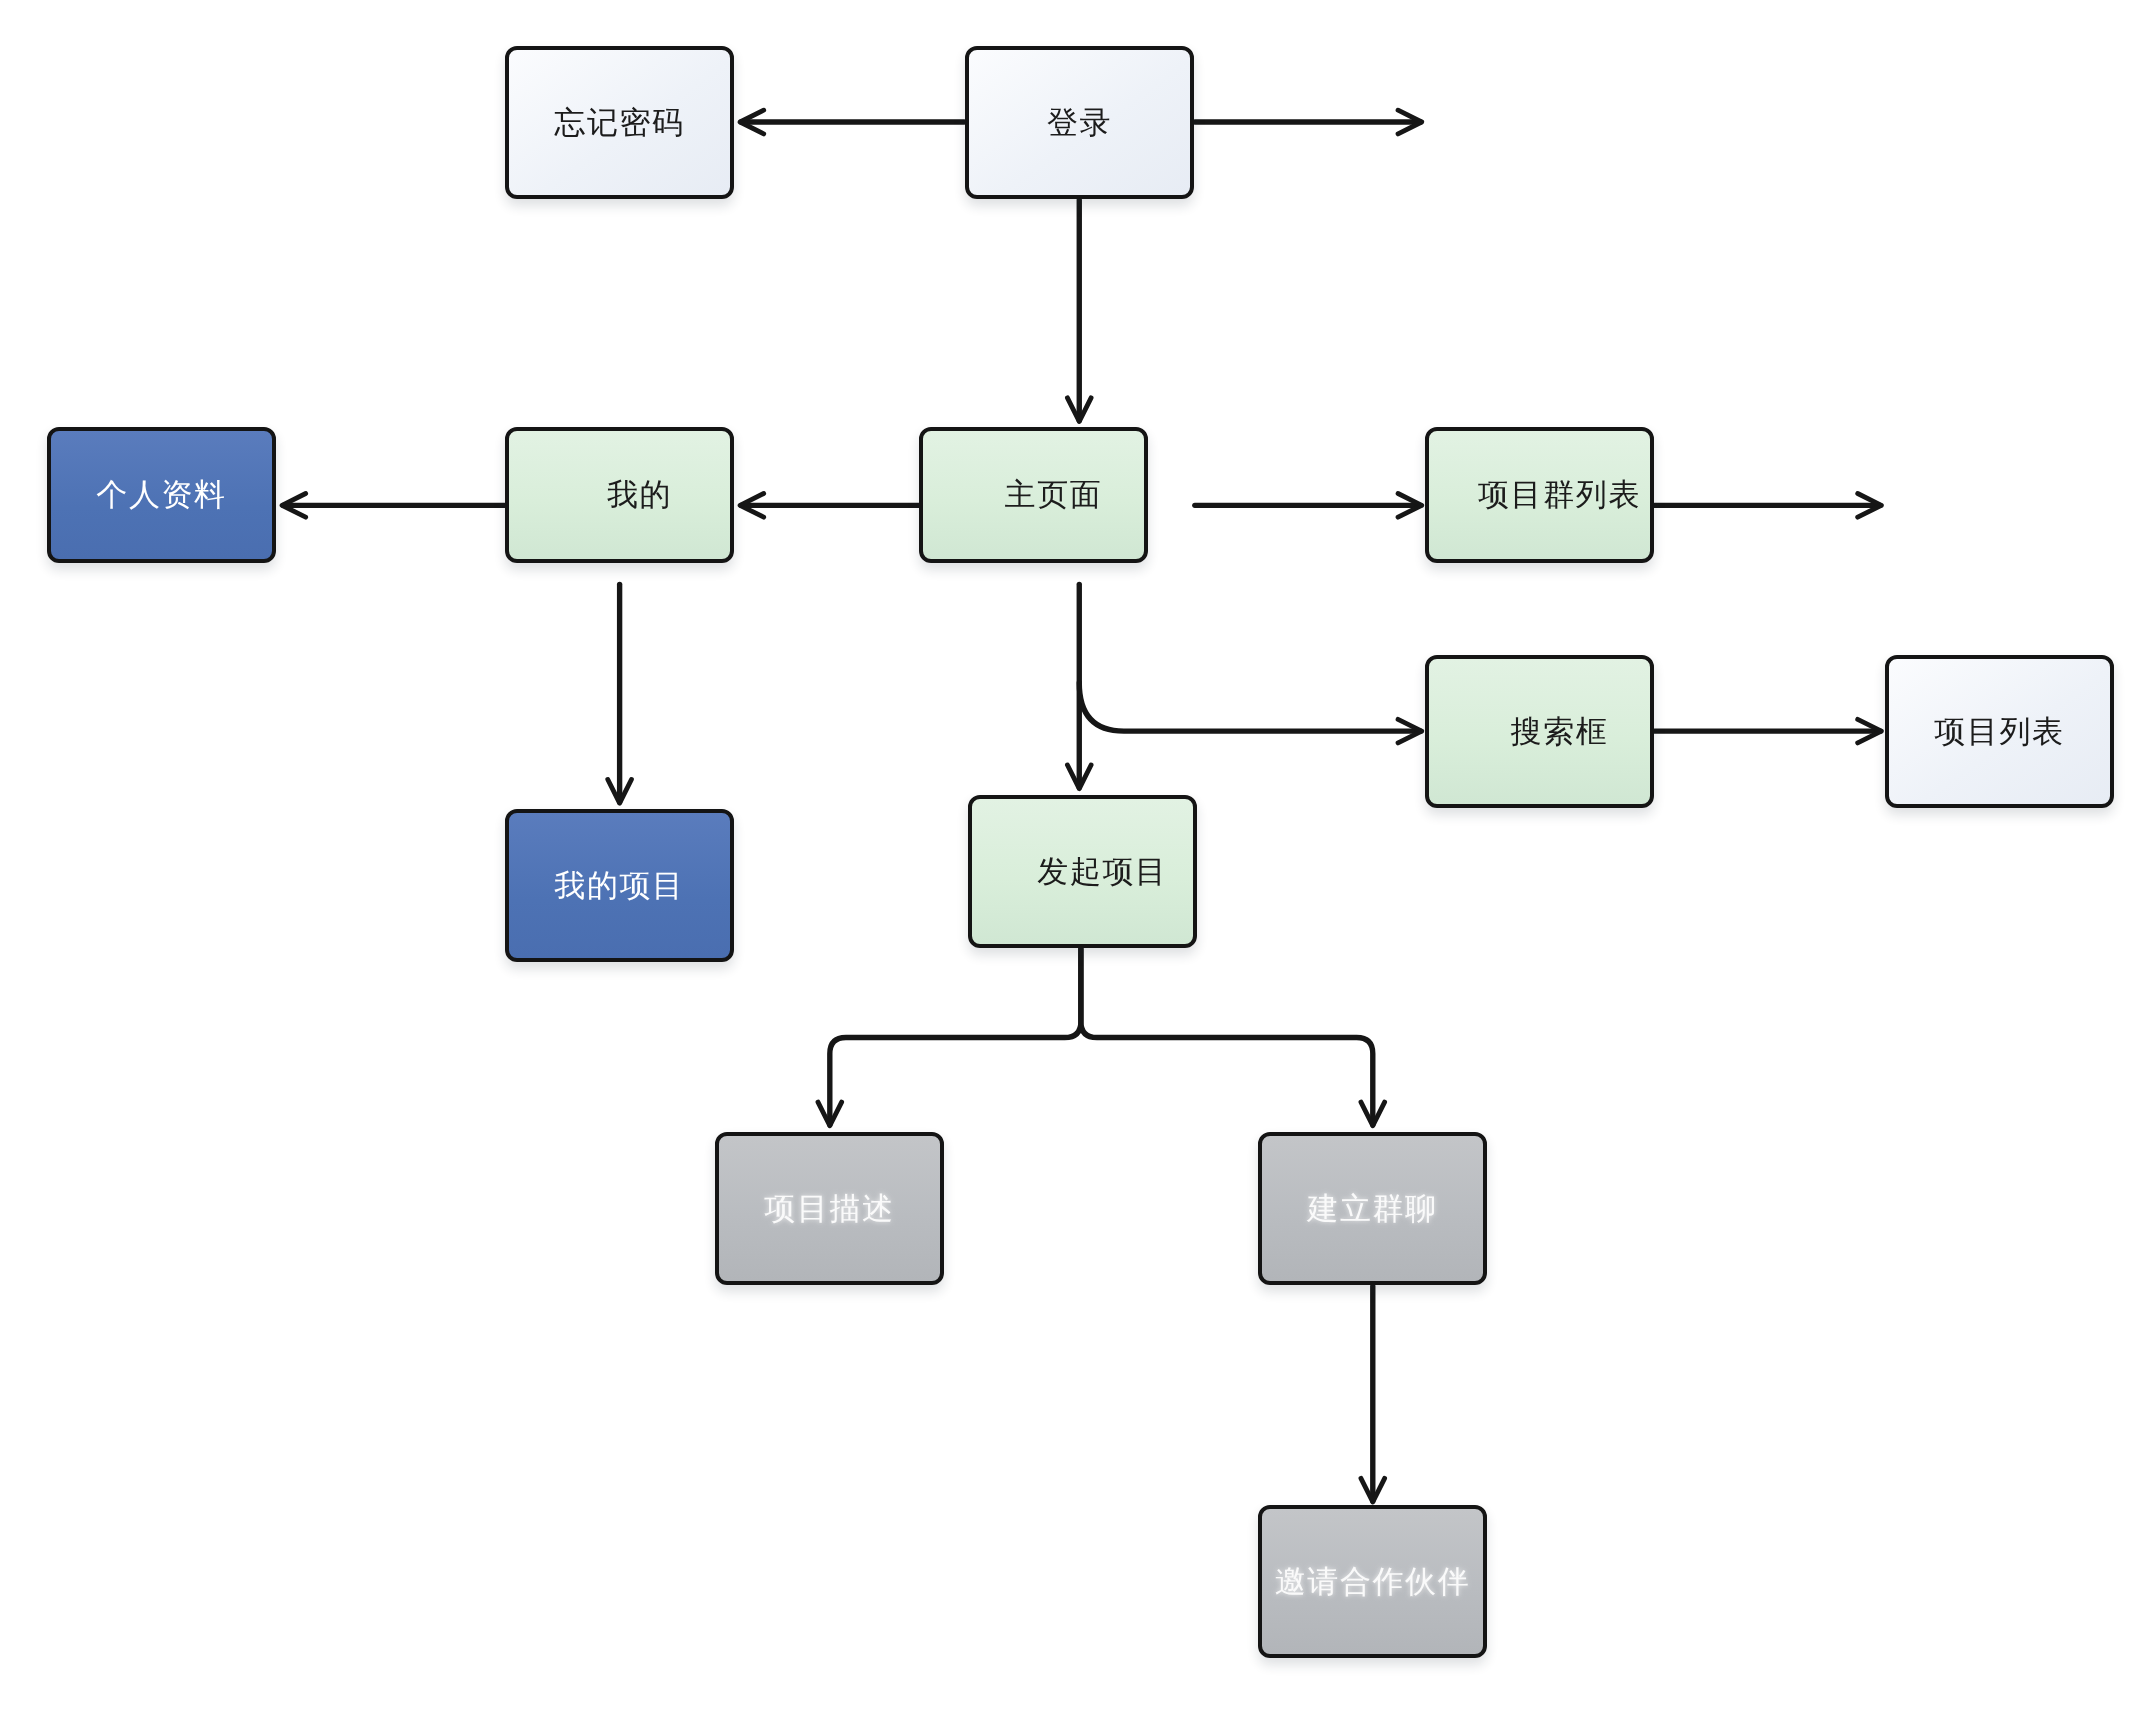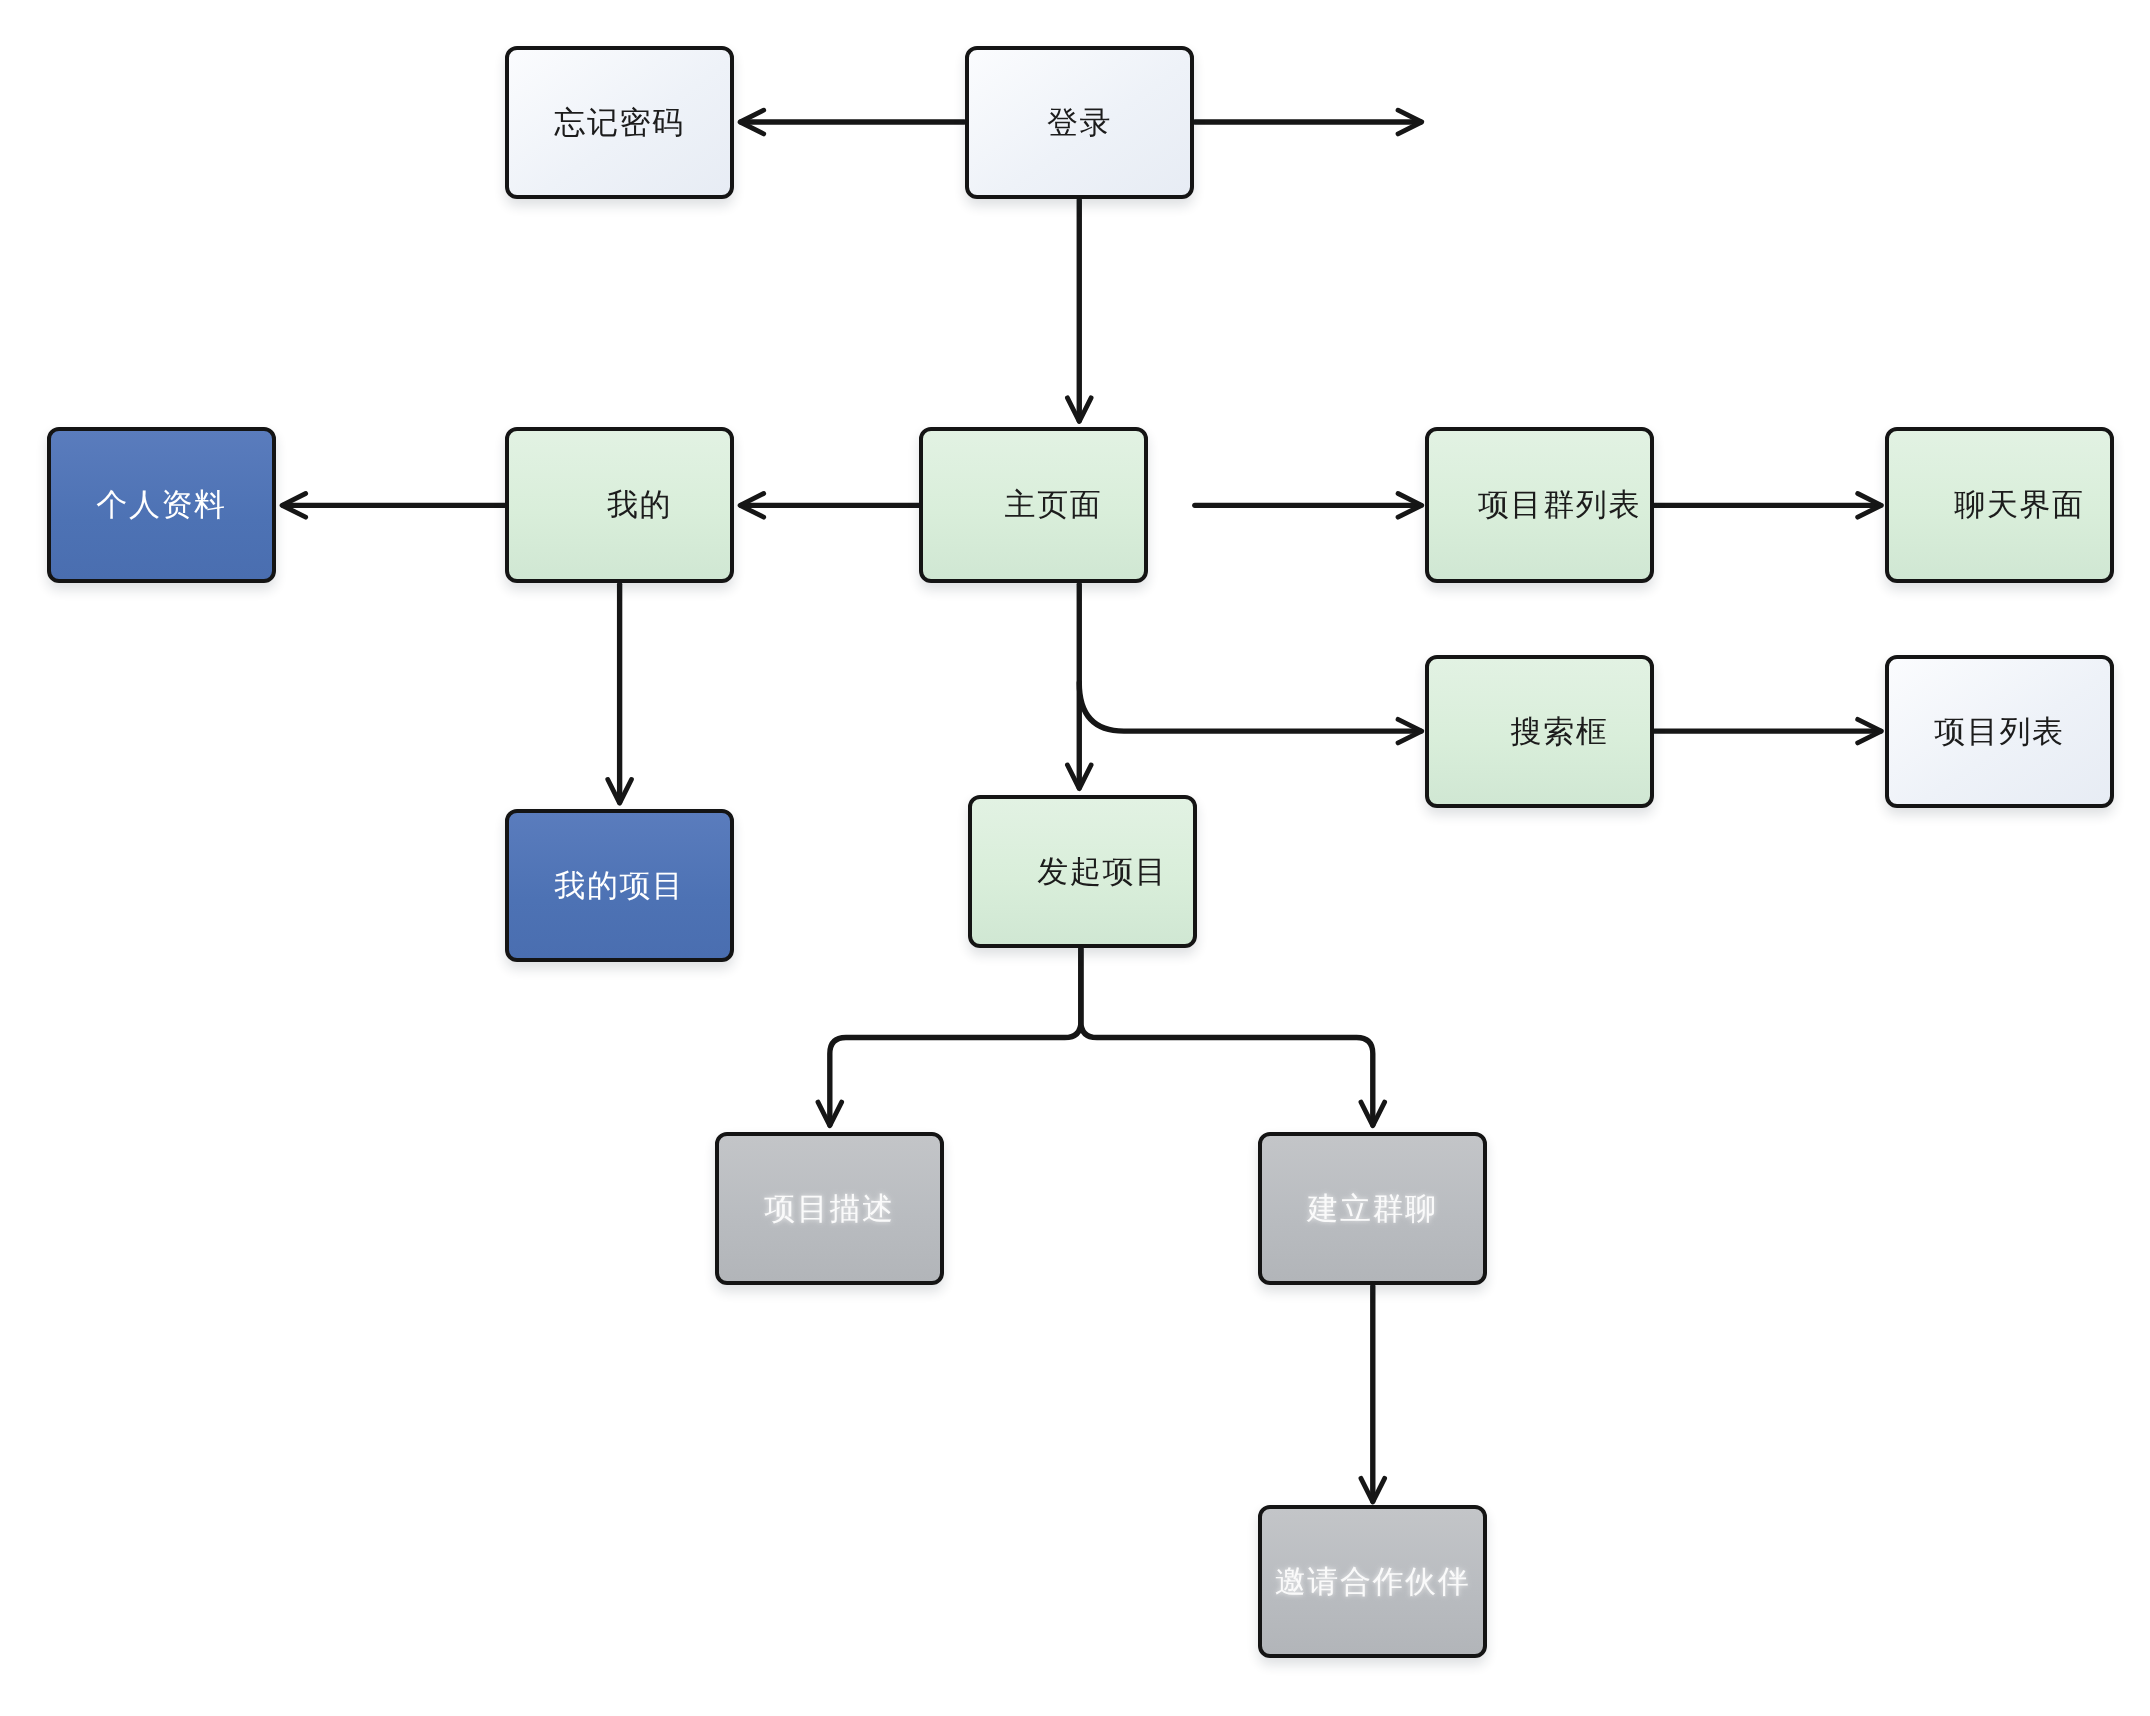--- a/index.html
+++ b/index.html
@@ -43,21 +43,21 @@
   .node.green{background:linear-gradient(180deg,#e2f2e3 0%,#d9eeda 55%,#d0e7d3 100%);padding-left:40px;}
   .node.blue{background:linear-gradient(180deg,#5a7cbd 0%,#4d72b4 60%,#4a6eb0 100%);}
   .node.blue .label{color:var(--text-light,#ffffff);}
   .node.gray{background:linear-gradient(180deg,#c3c5c8 0%,#b9bcc0 55%,#b2b5b9 100%);}
   .node.gray .label{
     color:var(--text-light,#ffffff);
     opacity:.93;
     filter:blur(0.5px);
     text-shadow:0 0 5.4px rgba(255,255,255,.85);
   }
-  .node.tall{height:156px;}
+  .node.tall{height:136px;}
 </style>
 </head>
 <body style="background: rgb(255, 255, 255);">
 
 <div class="canvas">
 
   <svg class="edges" width="2151" height="1716" viewBox="0 0 4000 3192">
     <defs>
       <marker id="arrow" viewBox="0 0 60 60" refX="50" refY="30" markerWidth="60" markerHeight="60" markerUnits="userSpaceOnUse" orient="auto">
         <path class="arrowhead" d="M8,8 L52,30 L8,52"></path>
@@ -105,23 +105,20 @@
   </div>
   <div class="node green tall" style="left:505px;top:427px">
     <span class="label">我的</span>
   </div>
   <div class="node green tall" style="left:919px;top:427px">
     <span class="label">主页面</span>
   </div>
   <div class="node green tall" style="left:1425px;top:427px">
     <span class="label">项目群列表</span>
   </div>
-  <div class="node green tall" style="left:1885px;top:427px">
-    <span class="label">聊天界面</span>
-  </div>
 
   <div class="node green" style="left:1425px;top:655px">
     <span class="label">搜索框</span>
   </div>
   <div class="node light" style="left:1885px;top:655px">
     <span class="label">项目列表</span>
   </div>
 
   <div class="node blue" style="left:505px;top:809px">
     <span class="label">我的项目</span>

